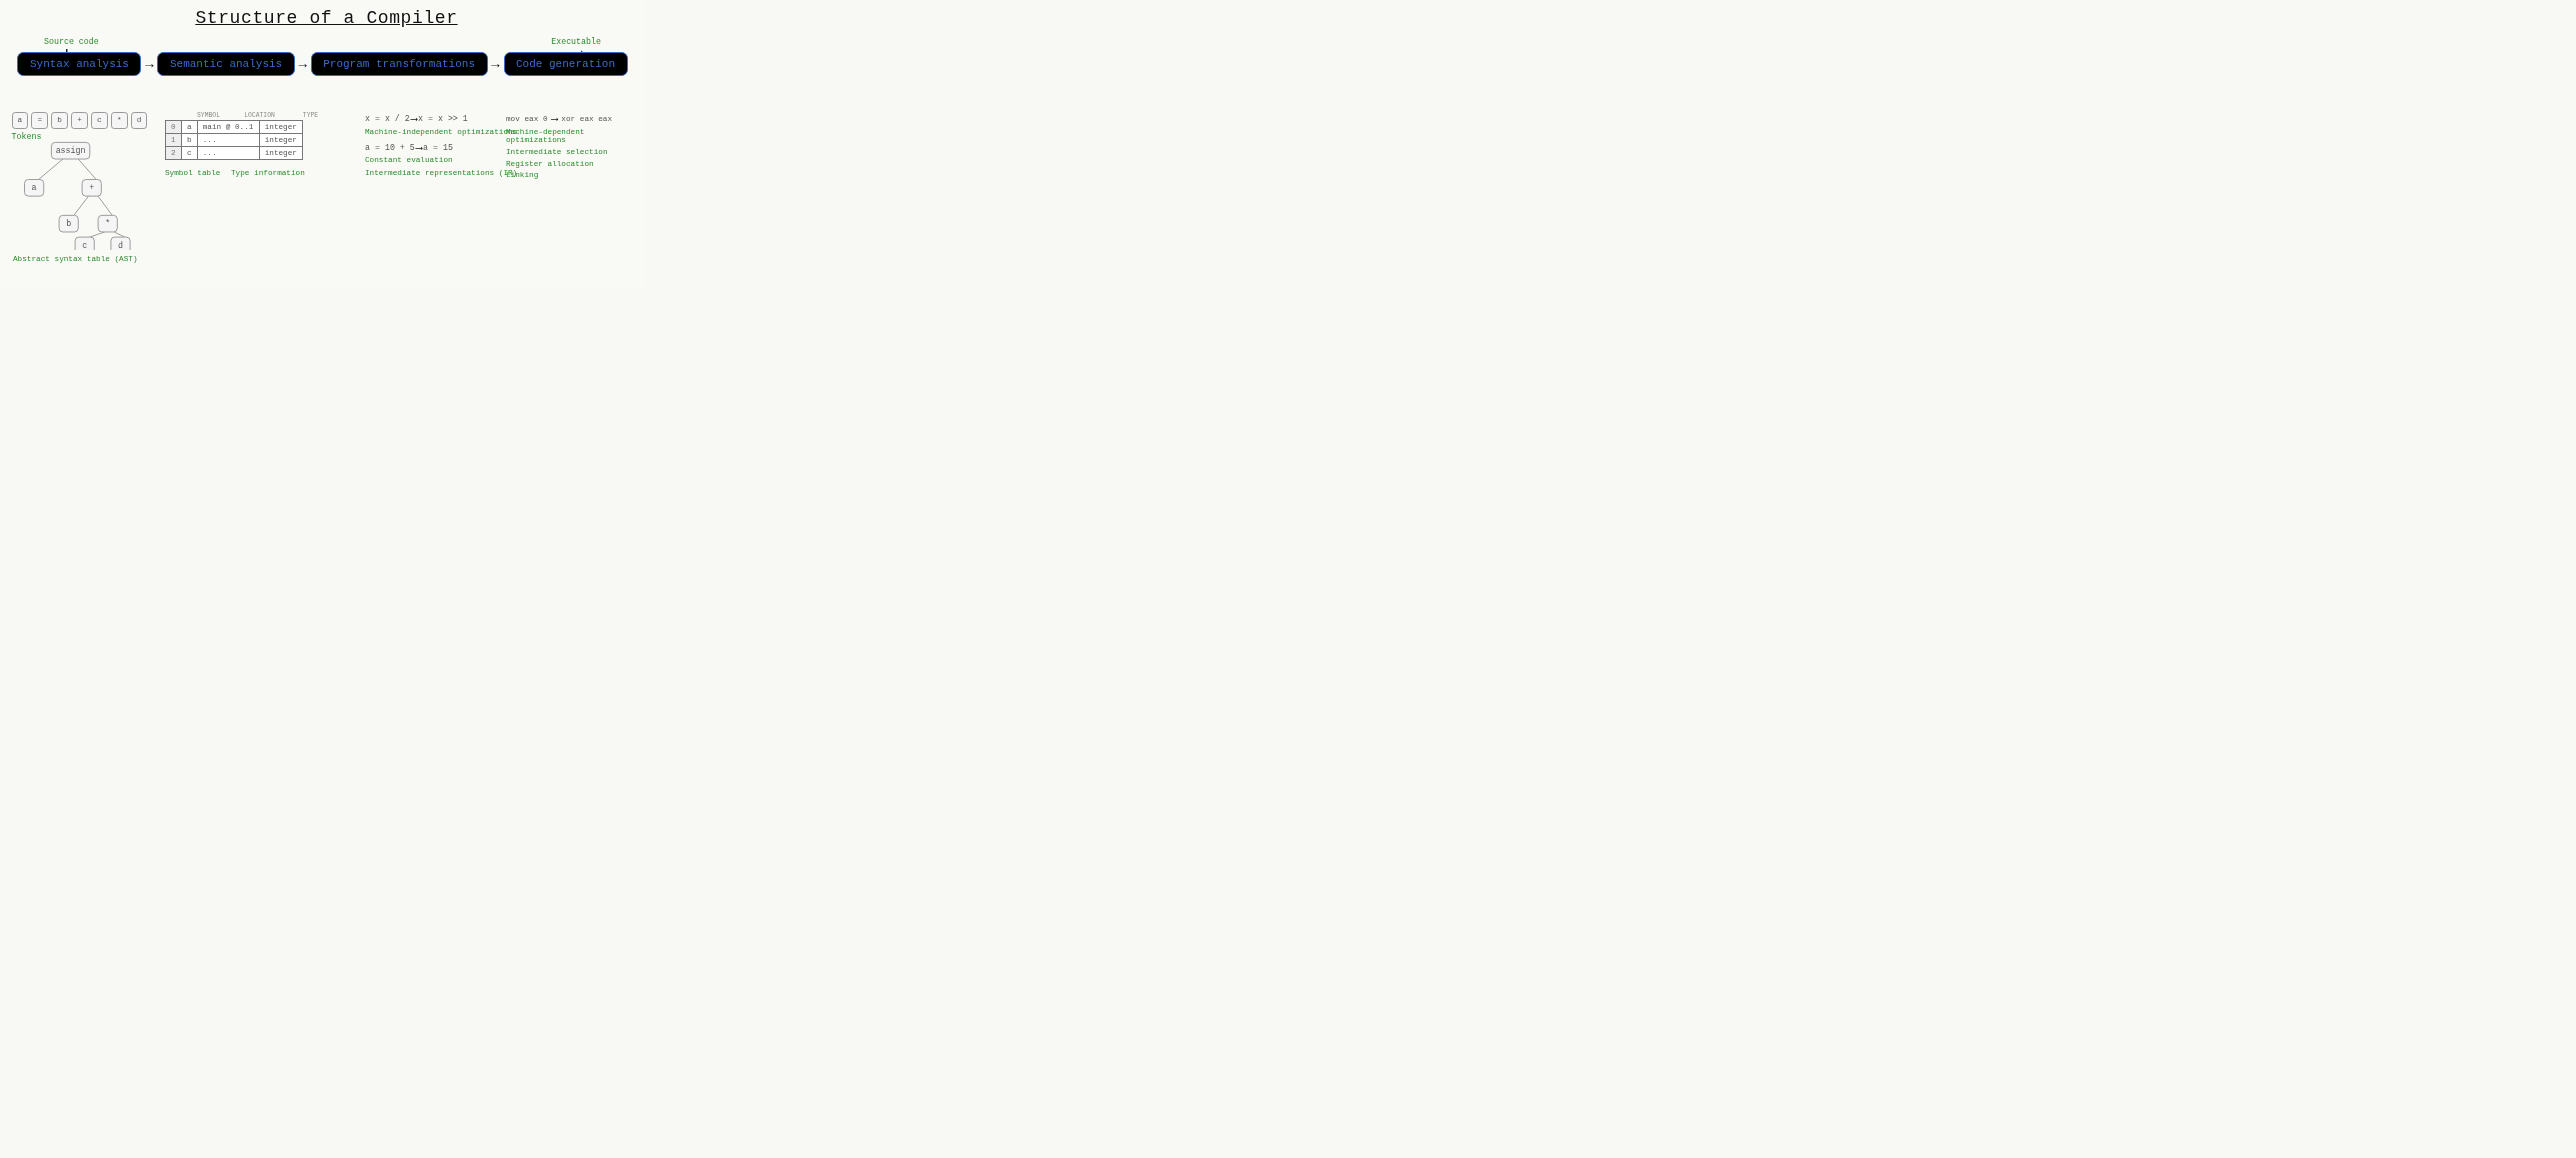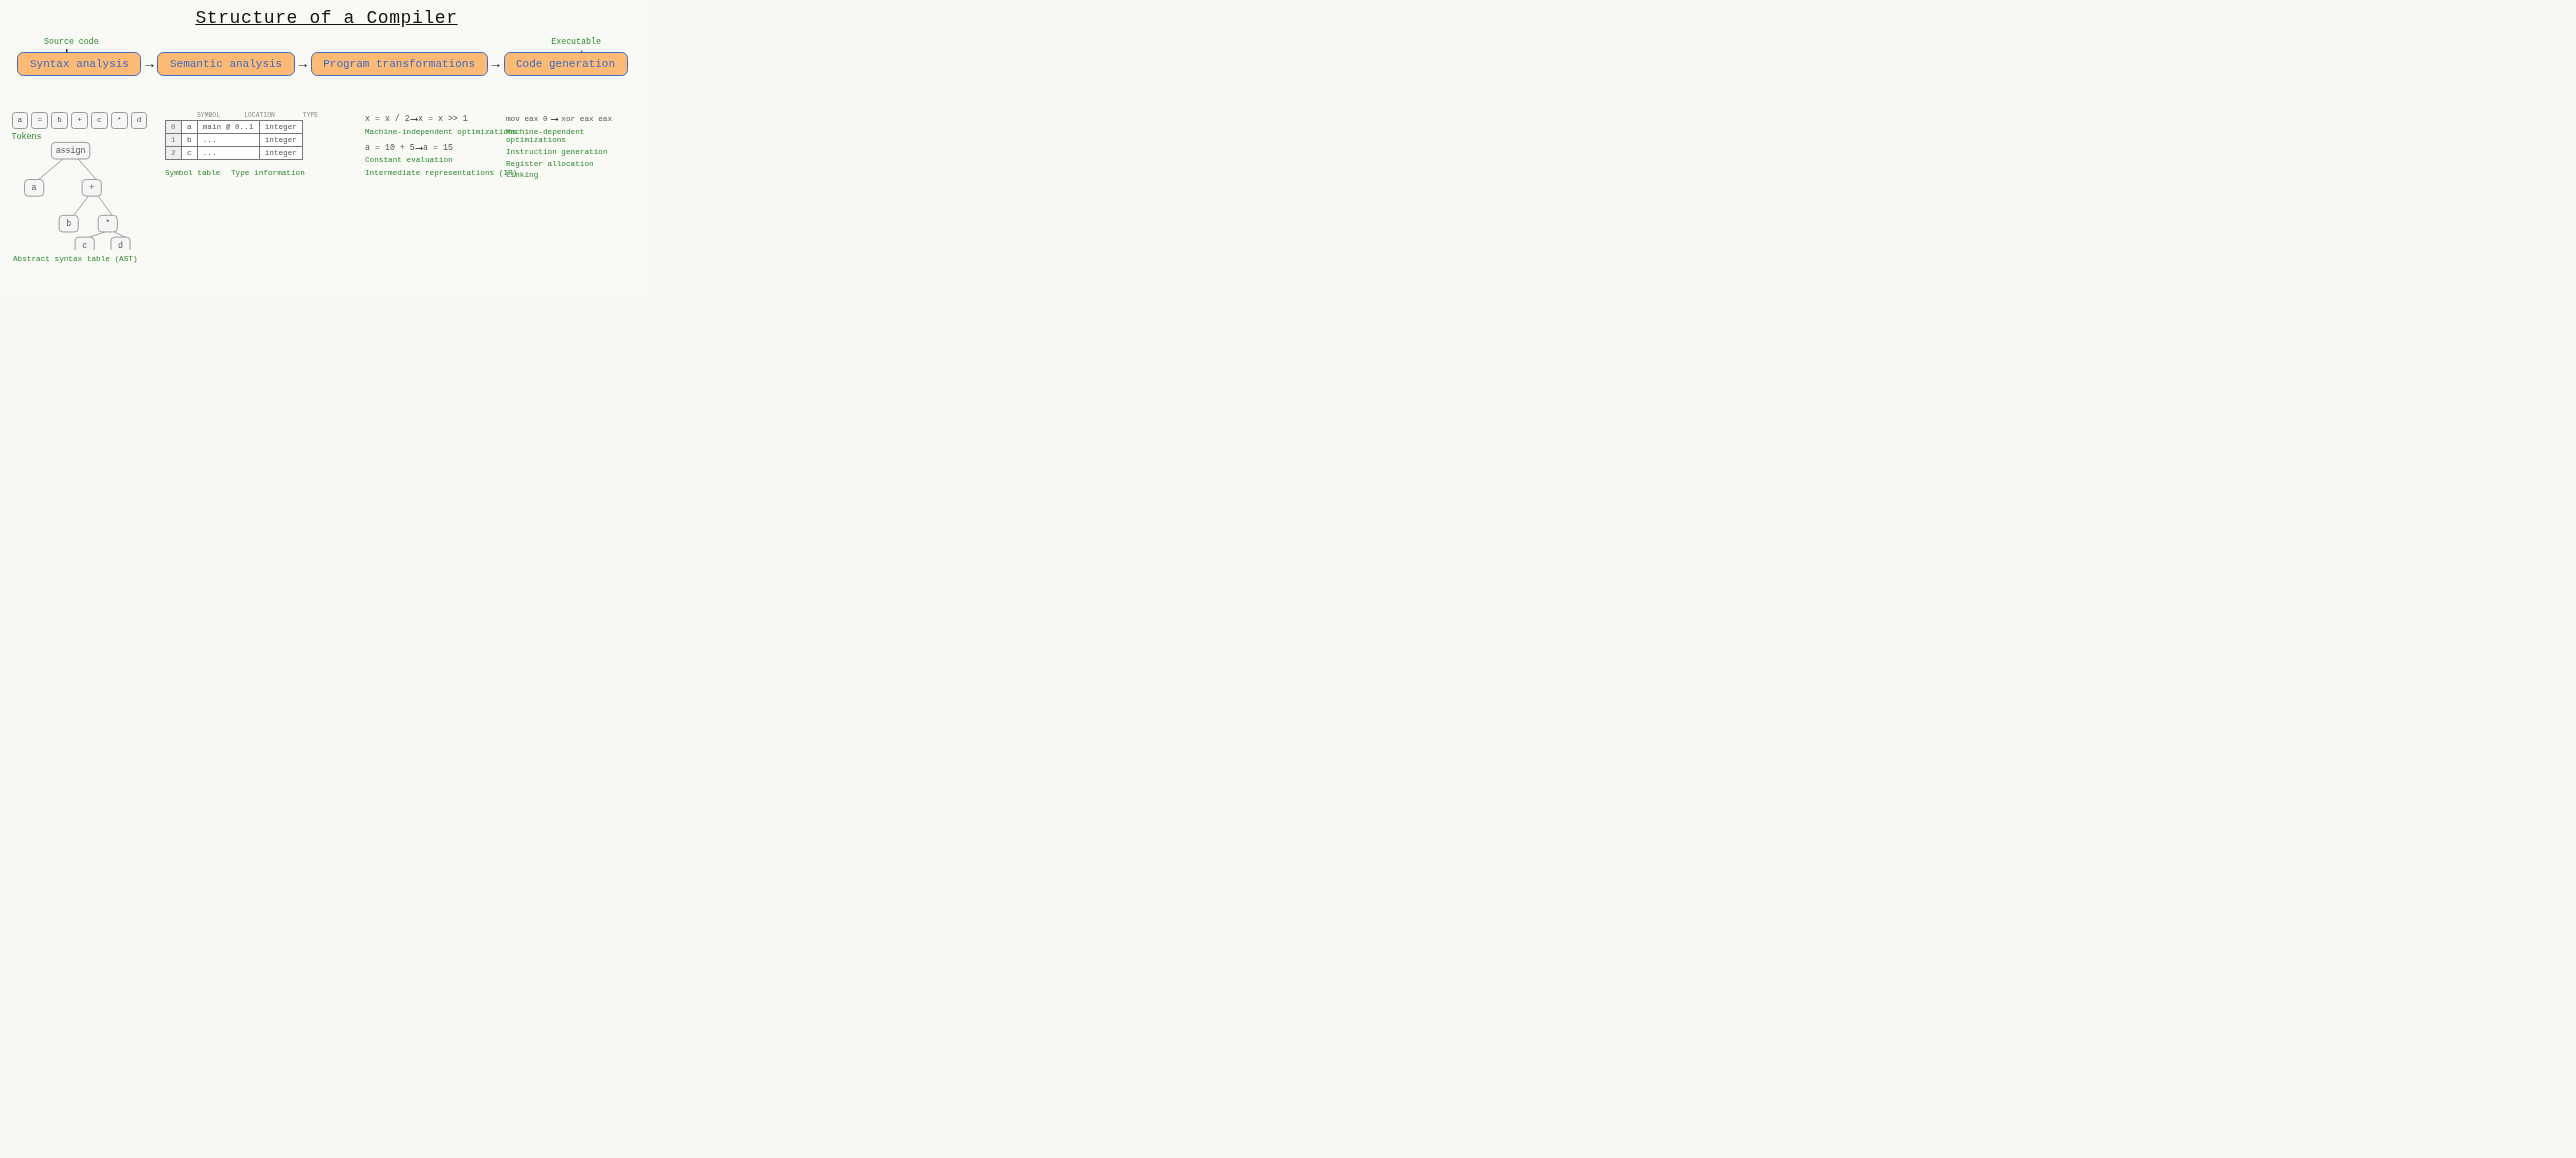--- a/index.html
+++ b/index.html
@@ -41,21 +41,21 @@
       gap: 0;
       position: relative;
     }
 
     .pipeline-box {
       border: 1.6px solid #3a6bc9;
       border-radius: 6.4px;
       padding: 5.1px 11.5px;
       font-size: 11px;
       color: #3a6bc9;
-      background: #fdba74;
+      background: #000000;
       font-family: 'Courier New', Courier, monospace;
       white-space: nowrap;
       text-align: right;
     }
 
     .arrow-right {
       display: flex;
       align-items: center;
       margin: 0 3.8px;
       color: #111;
@@ -409,19 +409,19 @@
     <div class="pt-green" style="margin-top:3.8px">Intermediate representations (IR)</div>
   </div>
 
   <div class="codegen-section">
     <div class="cg-line">
       <span>mov eax 0</span>
       <span class="pt-arrow">⟶</span>
       <span>xor eax eax</span>
     </div>
     <div class="cg-green">Machine-dependent optimizations</div>
-    <div class="cg-green">Instruction generation</div>
+    <div class="cg-green">Intermediate selection</div>
     <div class="cg-green">Register allocation</div>
     <div class="cg-green">Linking</div>
   </div>
 
 </div>
 
 
 </body></html>

